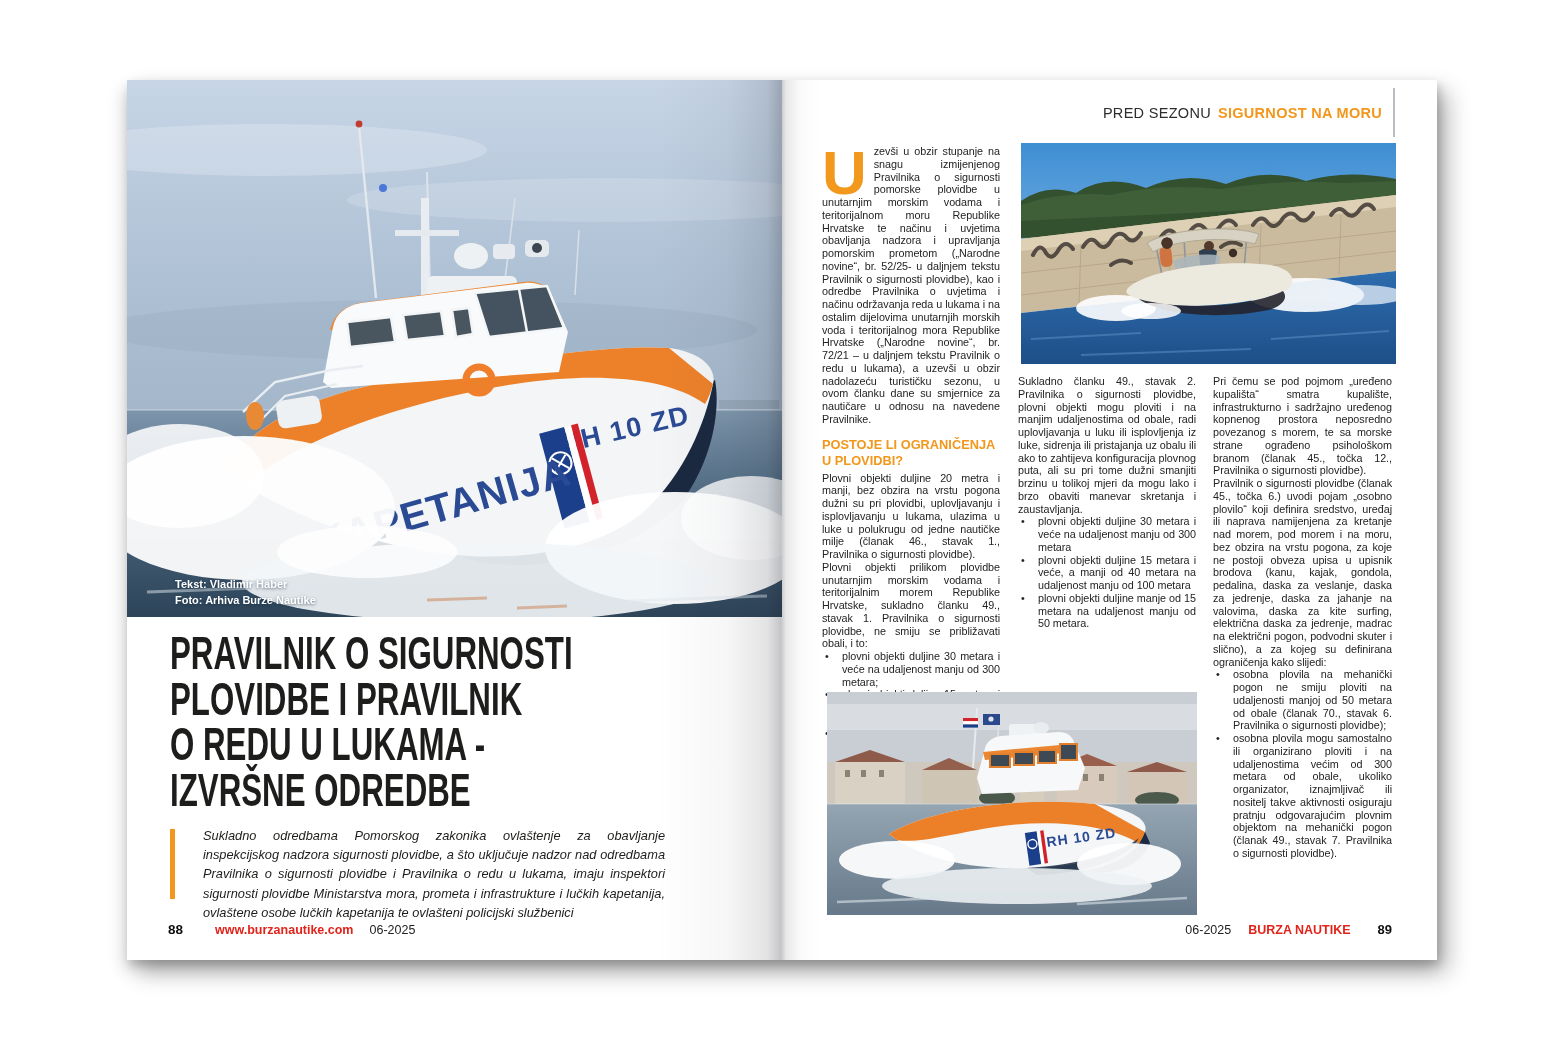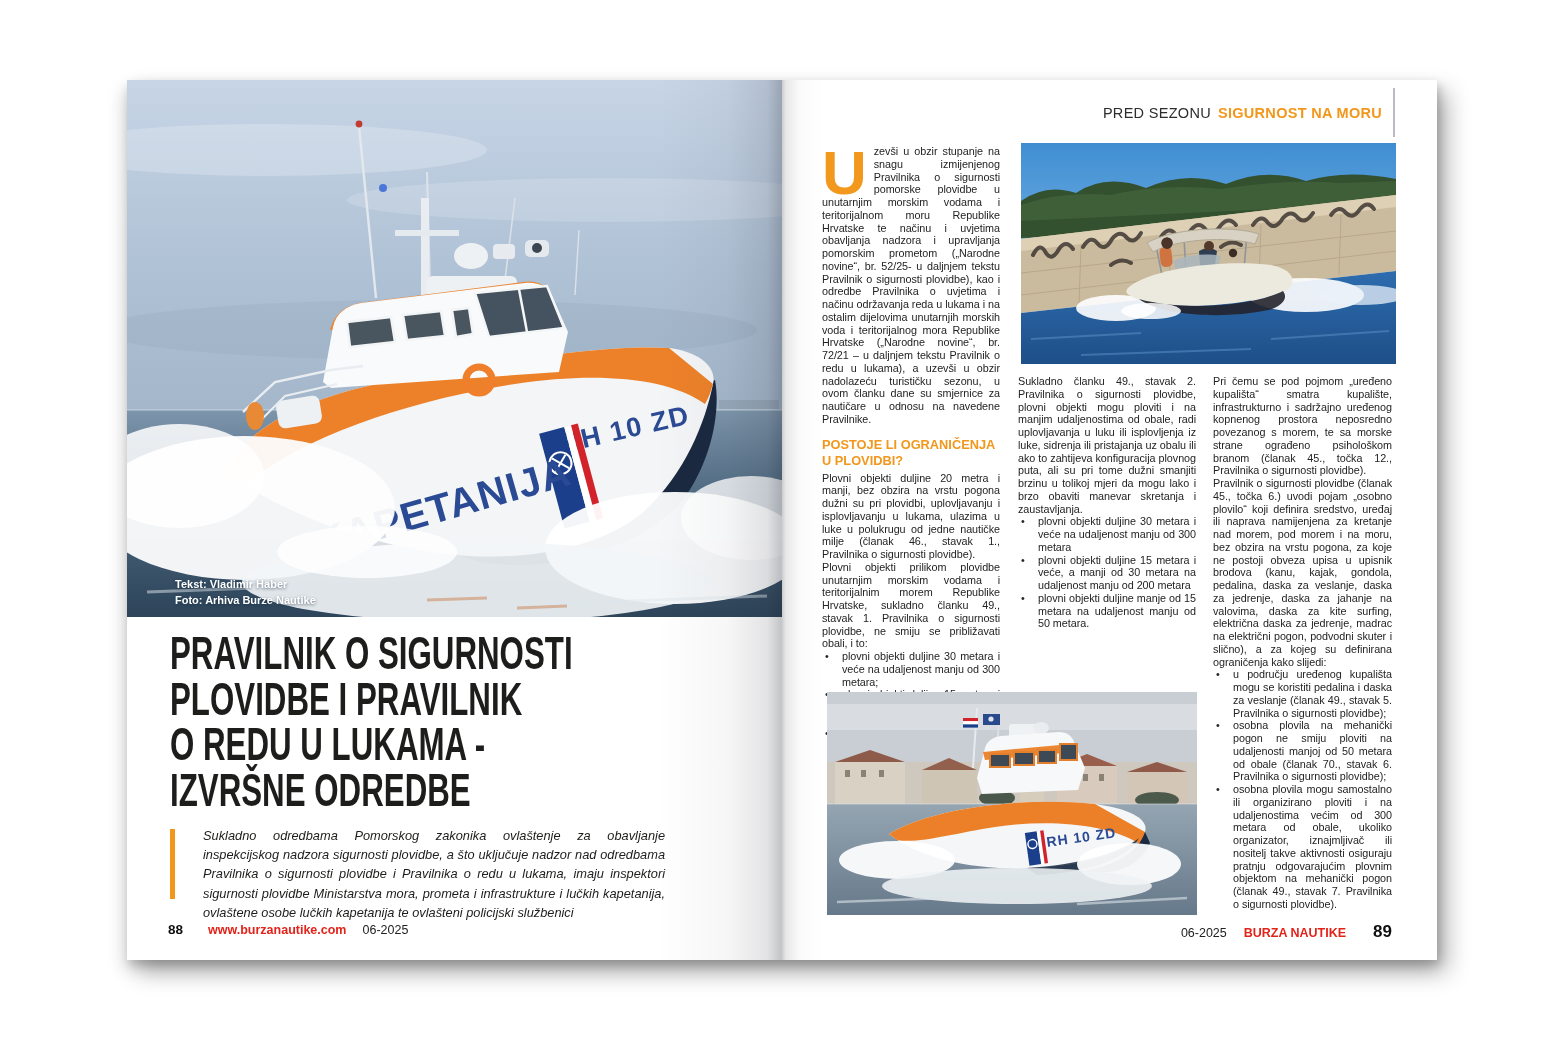--- a/index.html
+++ b/index.html
@@ -20,25 +20,25 @@
   .credit{position:absolute;left:48px;top:497px;font-size:11px;font-weight:700;line-height:15.5px;color:#fff;
           text-shadow:0 1px 3px rgba(15,35,55,.6);}
   .title{position:absolute;left:43px;top:551px;margin:0;font-size:46px;line-height:45.5px;font-weight:700;
          color:#1d1d1b;white-space:pre-line;transform:scaleX(.68);transform-origin:0 0;width:720px;letter-spacing:0;}
   .intro{position:absolute;left:43px;top:746px;width:478px;}
   .intro-bar{position:absolute;left:0;top:3px;width:5px;height:70px;background:#f2971b;}
   .intro-text{margin:0 0 0 33px;width:462px;font-size:12.8px;line-height:19.2px;font-weight:400;font-style:italic;
               text-align:justify;color:#1d1d1b;}
   .footer{position:absolute;top:842px;font-size:12.5px;color:#222;white-space:nowrap;}
   .footer-left{left:41px;}
-  .footer-left .pagenum{font-weight:700;font-size:13.5px;color:#0f0f0f;margin-right:25px;}
+  .footer-left .pagenum{font-weight:700;font-size:13.5px;color:#0f0f0f;margin-right:32px;}
   .site{color:#e2231a;font-weight:700;margin-right:16px;}
   .footer-right{right:45px;text-align:right;}
   .footer-right .brand{color:#e2231a;font-weight:700;margin:0 17px;}
-  .footer-right .pagenum{font-weight:700;font-size:17px;color:#0f0f0f;margin-left:10px;}
+  .footer-right .pagenum{font-weight:700;font-size:13px;color:#0f0f0f;margin-left:10px;}
   
   .kicker{position:absolute;top:25px;right:55px;font-size:14.5px;letter-spacing:.3px;white-space:nowrap;}
   .kicker-pre{color:#2d2d2d;margin-right:7px;}
   .kicker-sec{color:#f2971b;font-weight:700;}
   .kicker-rule{position:absolute;top:8px;right:42px;width:2px;height:49px;background:#b9bdc2;}
   .photo-top{left:239px;top:63px;width:375px;height:221px;}
   .photo-bottom{left:45px;top:612px;width:370px;height:223px;}
   .col{position:absolute;width:178px;}
   .col1{left:40px;top:65px;}
   .col2{left:236px;top:295px;}
@@ -248,33 +248,30 @@
             <span class="btxt">plovni objekti duljine manje od 15 metara na udaljenost manju od 50 metara.</span>
           </div>
       </div>
 
       <div class="col col2">
         <p class="body">Sukladno članku 49., stavak 2. Pravilnika o sigurnosti plovidbe, plovni objekti mogu ploviti i na manjim udaljenostima od obale, radi uplovljavanja u luku ili isplovljenja iz luke, sidrenja ili pristajanja uz obalu ili ako to zahtijeva konfiguracija plovnog puta, ali su pri tome dužni smanjiti brzinu u tolikoj mjeri da mogu lako i brzo obaviti manevar skretanja i zaustavljanja.</p>
         <div class="bullet">
             <span class="btxt">plovni objekti duljine 30 metara i veće na udaljenost manju od 300 metara</span>
           </div>
         <div class="bullet">
-            <span class="btxt">plovni objekti duljine 15 metara i veće, a manji od 30 metara na udaljenost manju od 200 metara</span>
+            <span class="btxt">plovni objekti duljine 15 metara i veće, a manji od 40 metara na udaljenost manju od 100 metara</span>
           </div>
         <div class="bullet">
             <span class="btxt">plovni objekti duljine manje od 15 metara na udaljenost manju od 50 metara.</span>
           </div>
       </div>
 
       <div class="col col3">
         <p class="body">Pri čemu se pod pojmom „uređeno kupališta“ smatra kupalište, infrastrukturno i sadržajno uređenog kopnenog prostora neposredno povezanog s morem, te sa morske strane ograđeno psihološkom branom (članak 45., točka 12., Pravilnika o sigurnosti plovidbe).</p>
         <p class="body">Pravilnik o sigurnosti plovidbe (članak 45., točka 6.) uvodi pojam „osobno plovilo“ koji definira sredstvo, uređaj ili naprava namijenjena za kretanje nad morem, pod morem i na moru, bez obzira na vrstu pogona, za koje ne postoji obveza upisa u upisnik brodova (kanu, kajak, gondola, pedalina, daska za veslanje, daska za jedrenje, daska za jahanje na valovima, daska za kite surfing, električna daska za jedrenje, madrac na električni pogon, podvodni skuter i slično), a za kojeg su definirana ograničenja kako slijedi:</p>
-        <div class="bullet">
-            <span class="btxt">u području uređenog kupališta mogu se koristiti pedalina i daska za veslanje (članak 49., stavak 5. Pravilnika o sigurnosti plovidbe);</span>
-          </div>
         <div class="bullet">
             <span class="btxt">osobna plovila na mehanički pogon ne smiju ploviti na udaljenosti manjoj od 50 metara od obale (članak 70., stavak 6. Pravilnika o sigurnosti plovidbe);</span>
           </div>
         <div class="bullet">
             <span class="btxt">osobna plovila mogu samostalno ili organizirano ploviti i na udaljenostima većim od 300 metara od obale, ukoliko organizator, iznajmljivač ili nositelj takve aktivnosti osiguraju pratnju odgovarajućim plovnim objektom na mehanički pogon (članak 49., stavak 7. Pravilnika o sigurnosti plovidbe).</span>
           </div>
       </div>
 
       <figure class="photo-bottom">
         <svg width="370" height="223" viewBox="0 0 370 223">

